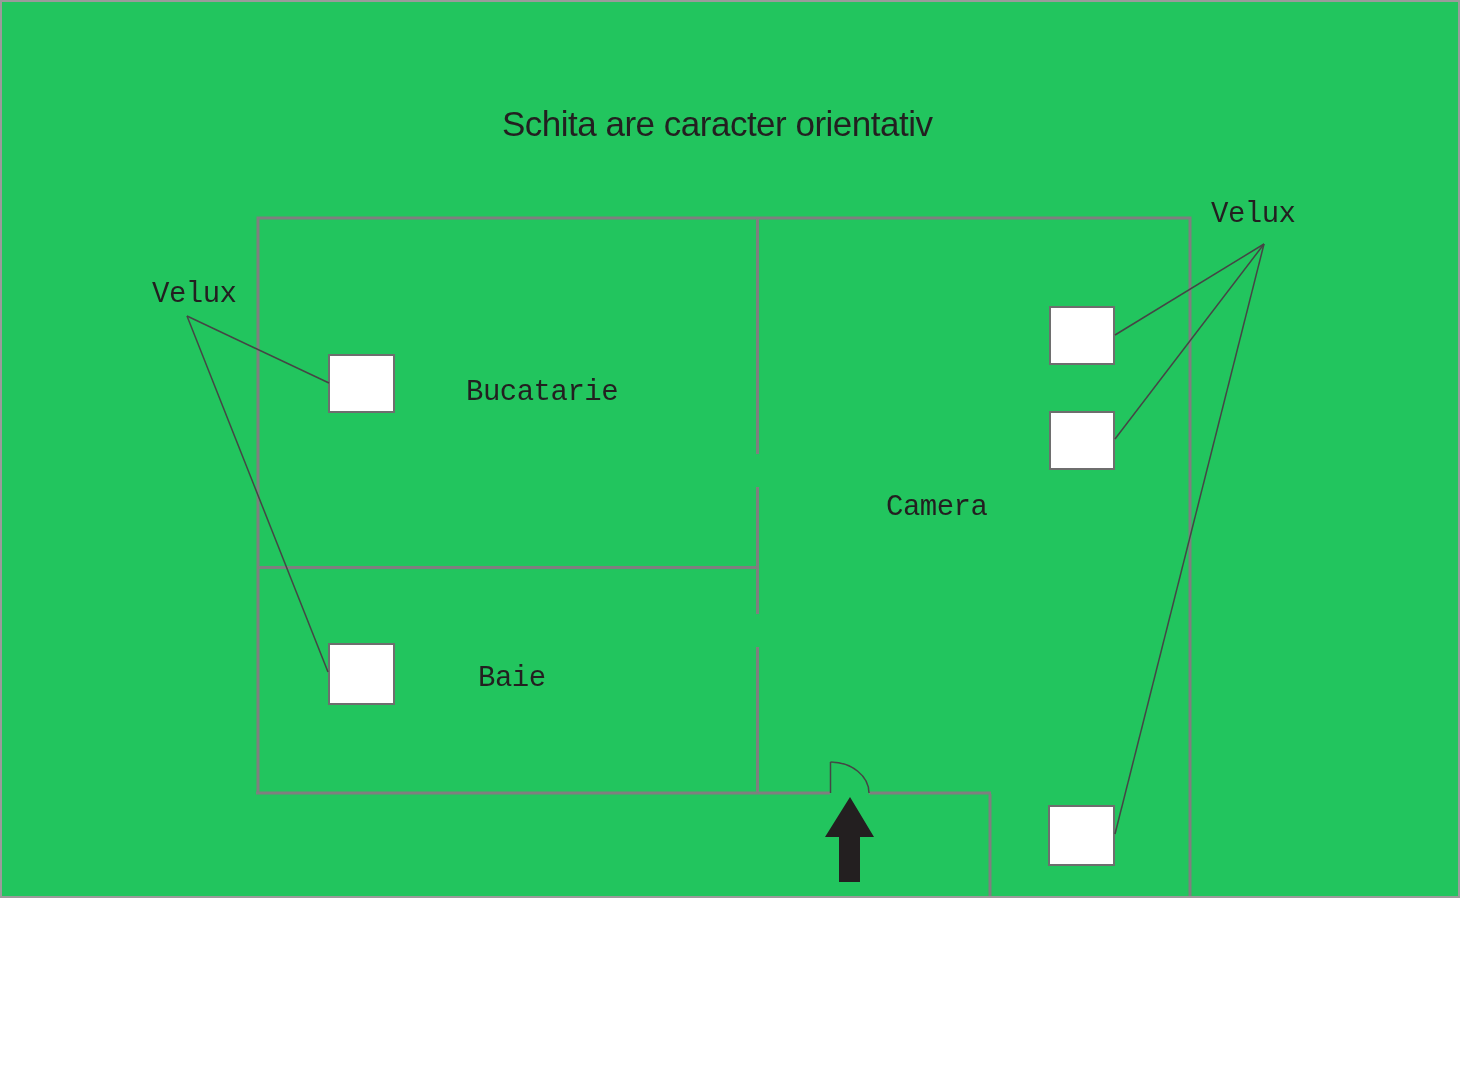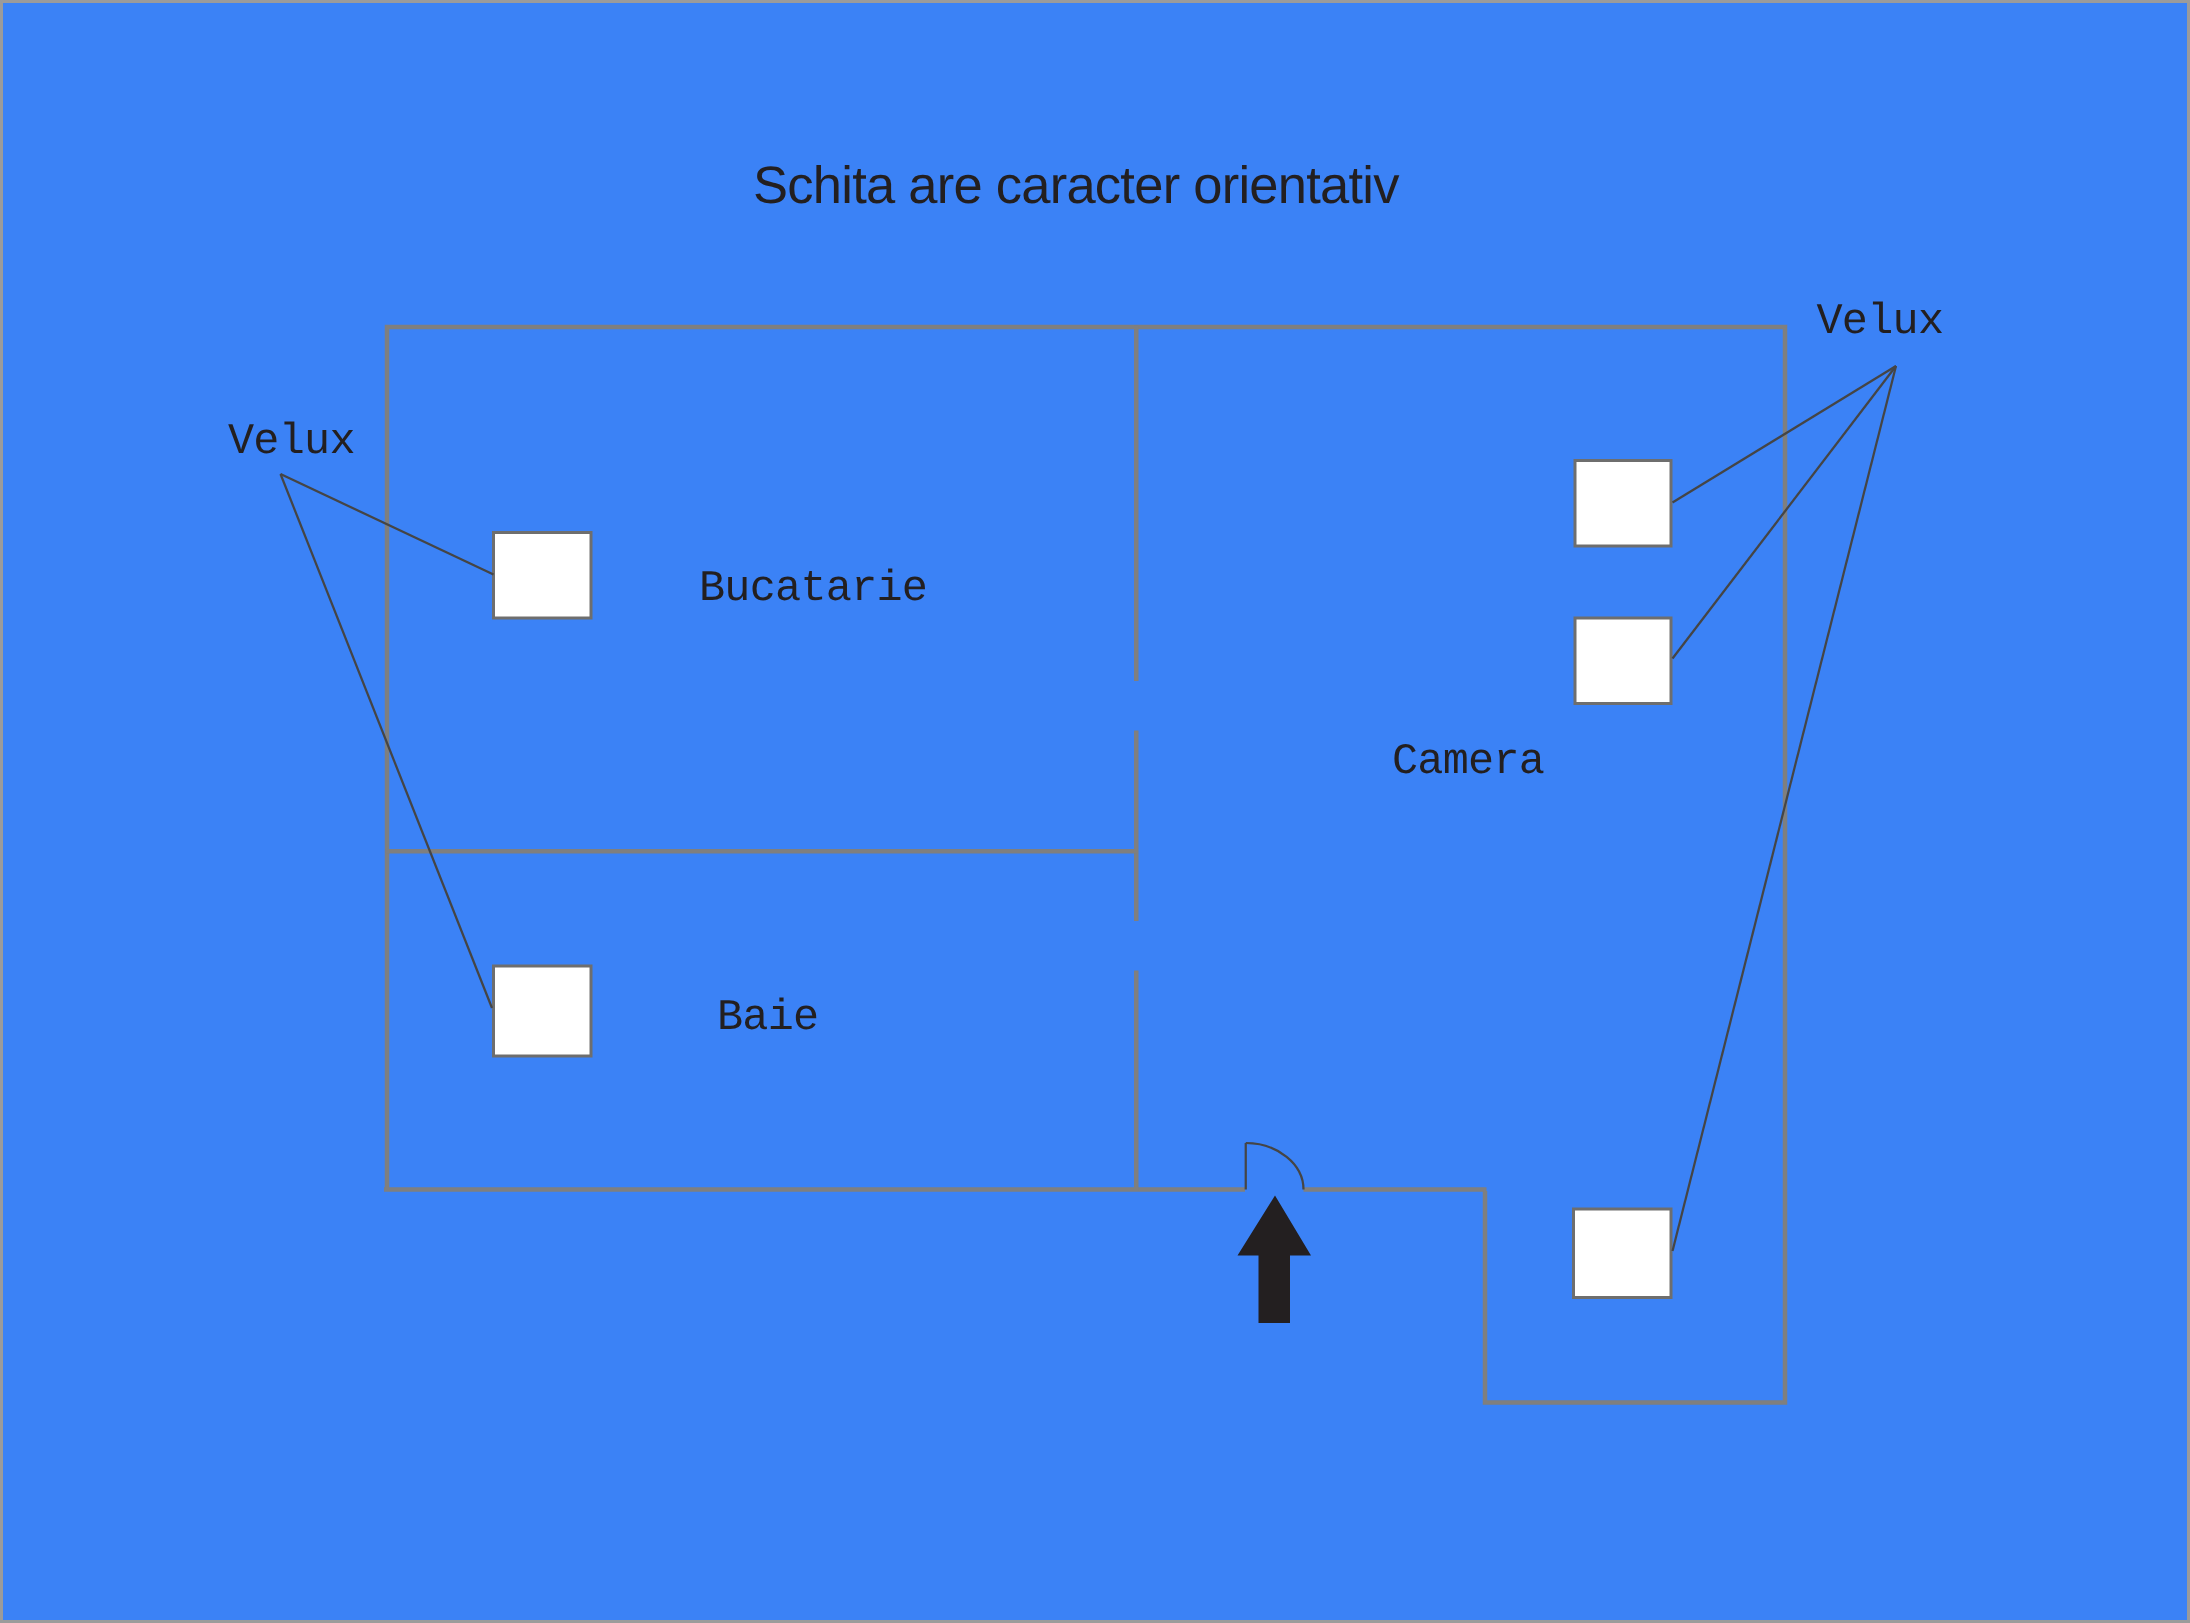--- a/index.html
+++ b/index.html
@@ -3,24 +3,24 @@
 <meta charset="utf-8">
 <style>
   html, body {
     margin: 0;
     padding: 0;
     background: #ffffff;
   }
   .canvas {
     position: relative;
     width: 1460px;
-    height: 1082px;
+    height: 898px;
     box-sizing: border-box;
     border: 2px solid #9b9b9b;
-    background: #3b82f6;
+    background: #22c55e;
     font-family: "Liberation Sans", sans-serif;
     color: #231f20;
     overflow: hidden;
   }
   .plan-svg {
     position: absolute;
     left: 0;
     top: 0;
     width: 1456px;
     height: 1078px;
@@ -39,21 +39,21 @@
     top: 103px;
     white-space: nowrap;
     font-size: 35px;
     line-height: 1.1;
     letter-spacing: -0.5px;
   }
   .velux-left  { left: 150px;  top: 277px; }
   .velux-right { left: 1209px; top: 197px; }
   .room-bucatarie { left: 436px; top: 375px; margin-left: 28px; }
   .room-baie      { left: 476px; top: 661px; }
-  .room-camera    { left: 926px; top: 490px; }
+  .room-camera    { left: 884px; top: 490px; }
 </style>
 </head>
 <body>
 
 <div class="canvas">
 
   <div class="title">Schita are caracter orientativ</div>
 
   <svg class="plan-svg" viewBox="0 0 1456 1078">
 

